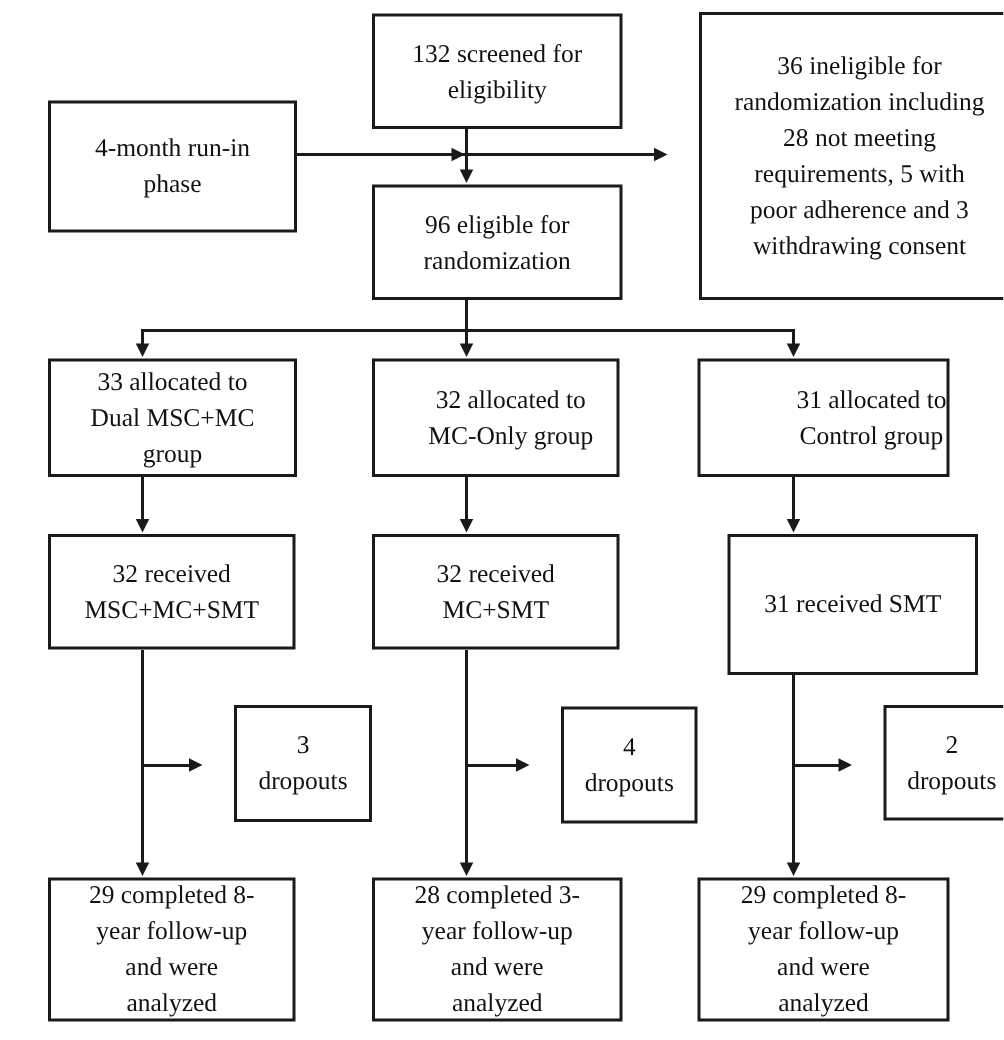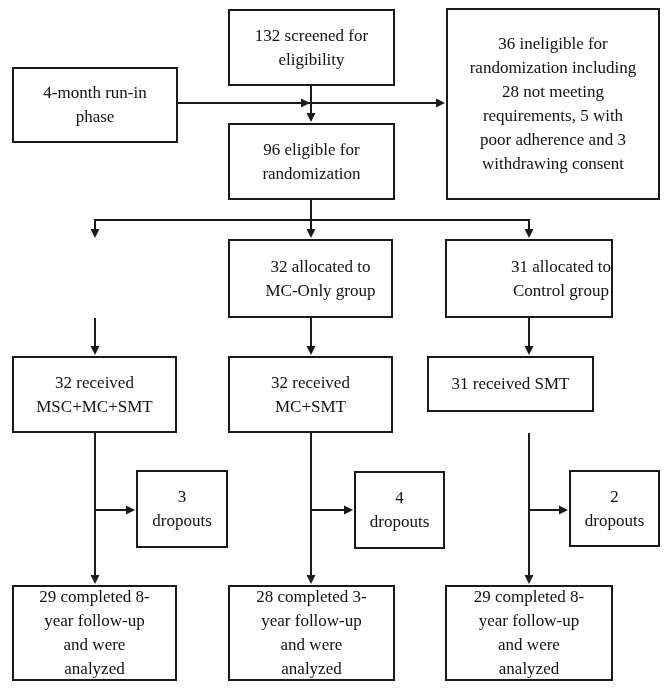--- a/index.html
+++ b/index.html
@@ -21,20 +21,21 @@
   .connectors polygon { fill: #1a1a1a; stroke: none; }
   .box {
     position: absolute;
     box-sizing: border-box;
     border: 2px solid #1a1a1a;
     background: #ffffff;
     display: flex;
     align-items: center;
     justify-content: center;
     text-align: center;
+    margin-left: 20px;
   }
   .box-text {
     display: block;
     white-space: pre-line;
     font-size: 17px;
     line-height: 24px;
   }
 </style>
 </head>
 <body>
@@ -73,59 +74,64 @@
     <polygon points="529,584 524.5,575 533.5,575"></polygon>
 
     <line x1="95" y1="510" x2="127" y2="510"></line>
     <polygon points="135,510 126,505.5 126,514.5"></polygon>
     <line x1="311" y1="510" x2="345" y2="510"></line>
     <polygon points="353,510 344,505.5 344,514.5"></polygon>
     <line x1="529" y1="510" x2="560" y2="510"></line>
     <polygon points="568,510 559,505.5 559,514.5"></polygon>
   </svg>
 
-  <div class="box" style="left:12px; top:67px; width:166px; height:76px;">
+  <div class="box" style="left:12px; top:67px; width:166px; height:88px;">
     <span class="box-text">4-month run-in
 phase</span>
   </div>
   <div class="box" style="left:228px; top:9px; width:167px; height:77px;">
     <span class="box-text">132 screened for
 eligibility</span>
   </div>
   <div class="box" style="left:446px; top:8px; width:214px; height:192px;justify-content:center;">
     <span class="box-text">36 ineligible for
 randomization including
 28 not meeting
 requirements, 5 with
 poor adherence and 3
 withdrawing consent</span>
   </div>
   <div class="box" style="left:228px; top:123px; width:167px; height:77px;">
     <span class="box-text">96 eligible for
 randomization</span>
   </div>
 
+  <div class="box" style="left:12px; top:239px; width:166px; height:79px;">
+    <span class="box-text">33 allocated to
+Dual MSC+MC
+group</span>
+  </div>
   <div class="box" style="left:228px; top:239px; width:165px; height:79px;padding-left:20px;">
     <span class="box-text">32 allocated to
 MC-Only group</span>
   </div>
   <div class="box" style="left:445px; top:239px; width:168px; height:79px;justify-content:flex-end;">
     <span class="box-text">31 allocated to
 Control group</span>
   </div>
 
   <div class="box" style="left:12px; top:356px; width:165px; height:77px;">
     <span class="box-text">32 received
 MSC+MC+SMT</span>
   </div>
   <div class="box" style="left:228px; top:356px; width:165px; height:77px;">
     <span class="box-text">32 received
 MC+SMT</span>
   </div>
-  <div class="box" style="left:427px; top:356px; width:167px; height:56px;">
+  <div class="box" style="left:465px; top:356px; width:167px; height:94px;">
     <span class="box-text">31 received SMT</span>
   </div>
 
   <div class="box" style="left:136px; top:470px; width:92px; height:78px;">
     <span class="box-text">3
 dropouts</span>
   </div>
   <div class="box" style="left:354px; top:471px; width:91px; height:78px;">
     <span class="box-text">4
 dropouts</span>

